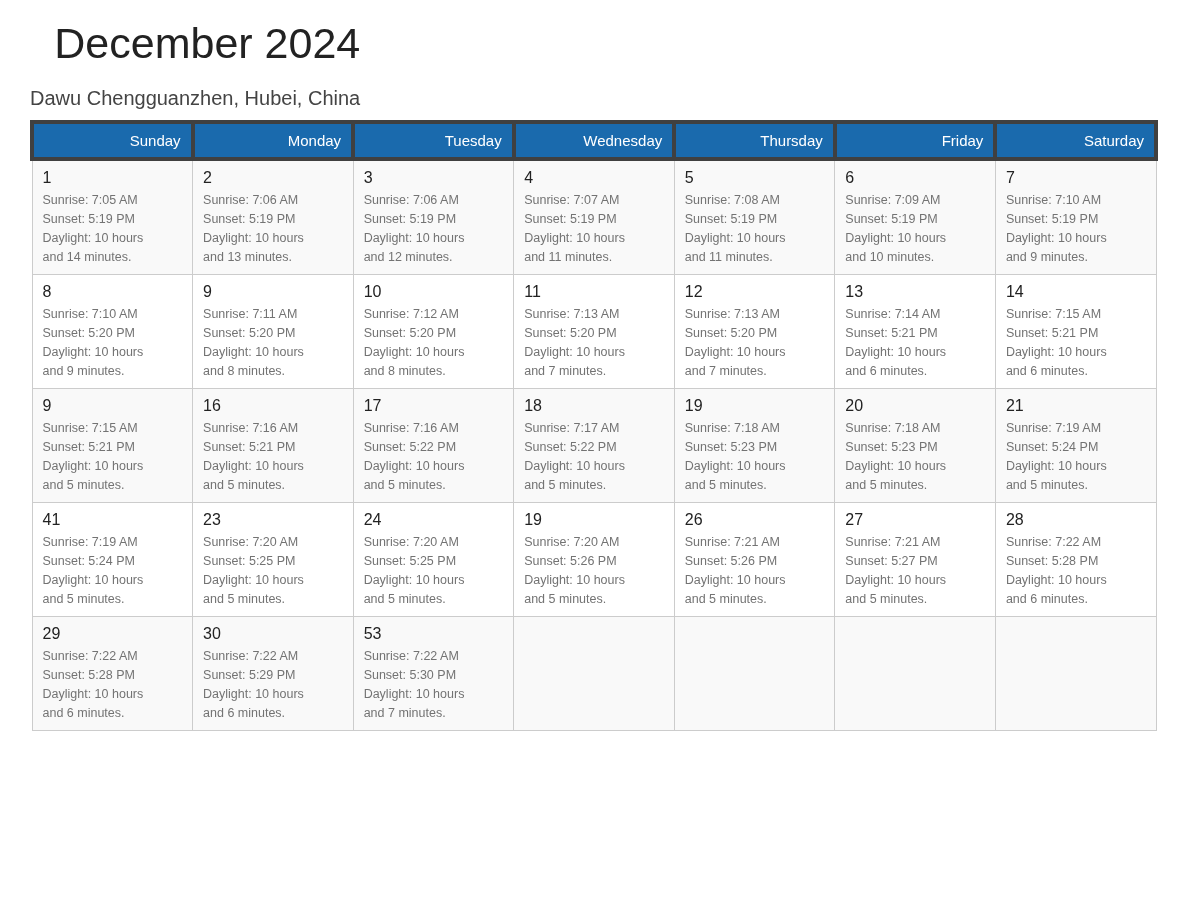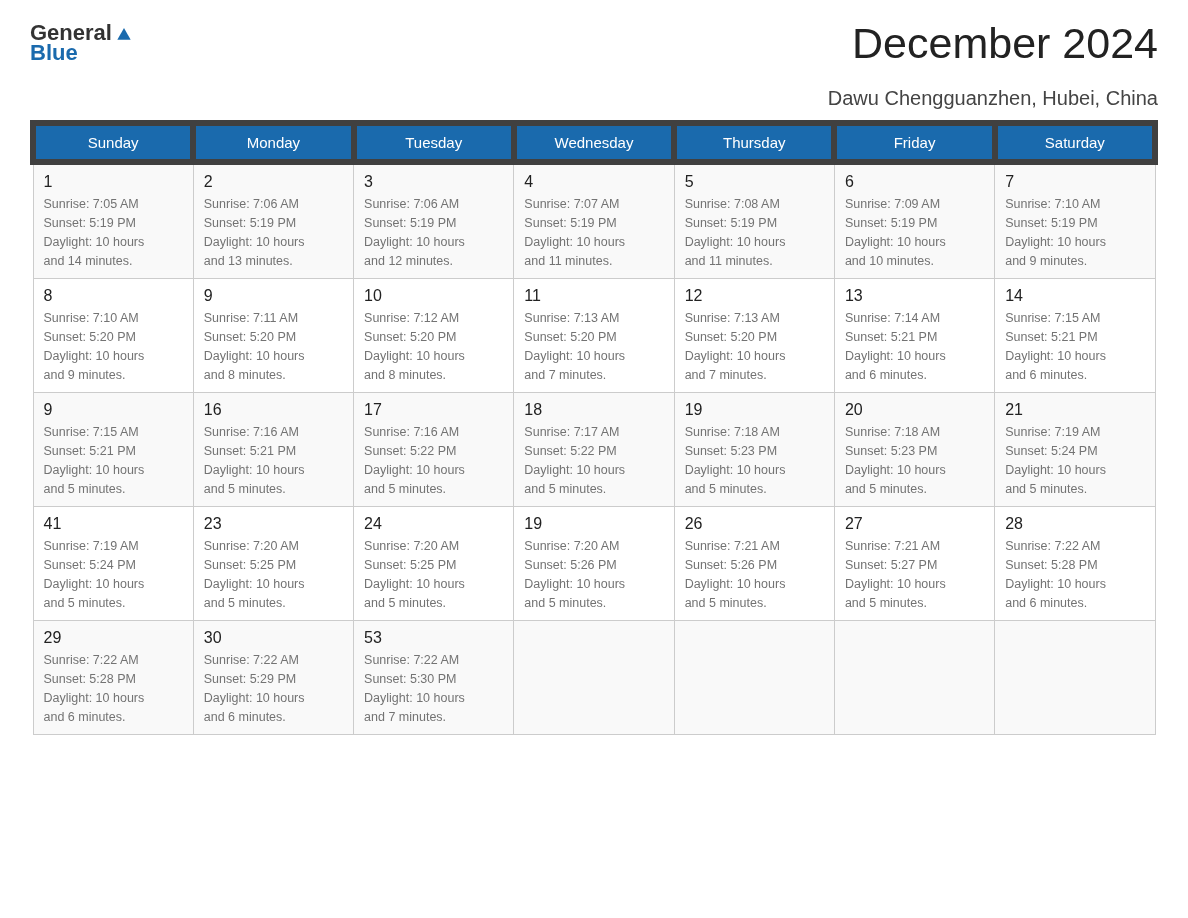--- a/index.html
+++ b/index.html
@@ -54,22 +54,22 @@
       width: 100%;
       border-collapse: collapse;
       margin-top: 10px;
     }
     .calendar-table thead th {
       background-color: #1a6aad;
       color: #fff;
       font-size: 15px;
       font-weight: normal;
       padding: 8px 10px;
-      text-align: center;
-      border: 6px solid #404040;
+      text-align: right;
+      border: 4px solid #404040;
     }
     .calendar-table tbody td {
       vertical-align: top;
       padding: 8px 10px;
       border: 1px solid #ccc;
       font-size: 13px;
       color: #333;
       width: calc(100% / 7);
       min-height: 100px;
     }
@@ -92,31 +92,20 @@
       background-color: #f9f9f9;
     }
     tbody tr:nth-child(even) td {
       background-color: #fff;
     }
   </style>
 </head>
 <body>
 
 <div class="header">
-  <div class="logo">
-    <div style="display:flex; flex-direction:column; align-items:flex-start;">
-      <div style="display:flex; align-items:center;">
-        <span class="logo-text-general">General</span>
-        <svg class="logo-icon" viewBox="0 0 24 24" xmlns="http://www.w3.org/2000/svg">
-          <polygon points="4,20 20,20 12,6" fill="#1a6aad"></polygon>
-        </svg>
-      </div>
-      <span class="logo-text-blue" style="margin-top:-6px;">Blue</span>
-    </div>
-  </div>
   <div class="title-section">
     <div class="month-title">December 2024</div>
     <div class="location-subtitle">Dawu Chengguanzhen, Hubei, China</div>
   </div>
 </div>
 
 <table class="calendar-table">
   <thead>
     <tr>
     <th>Sunday</th>

